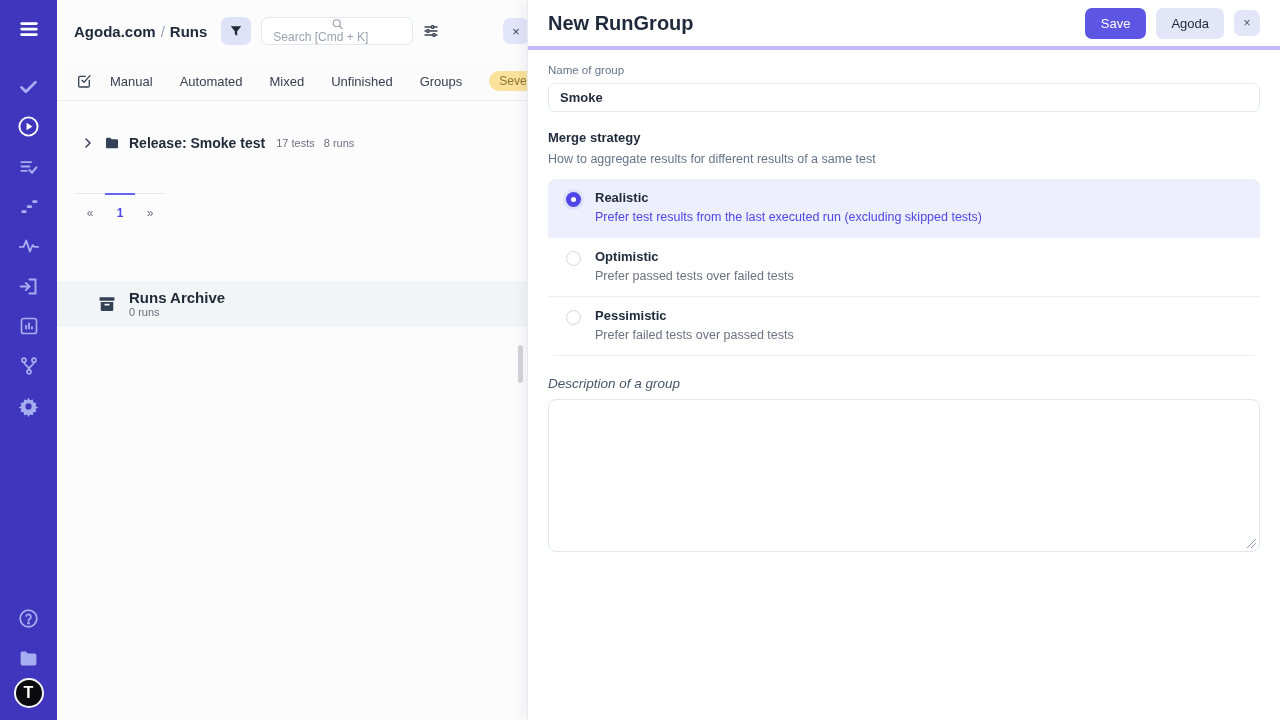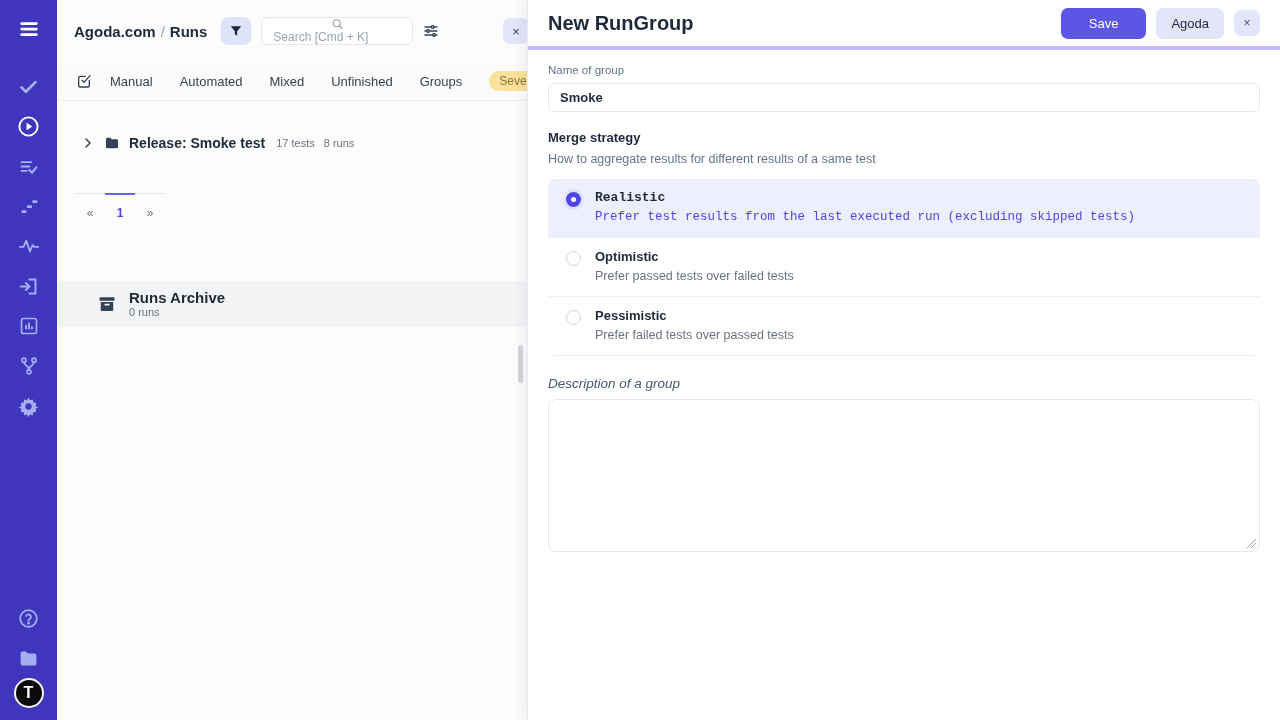--- a/index.html
+++ b/index.html
@@ -46,37 +46,37 @@
   .archive-title { font-size:15px; font-weight:bold; color:#1f2937; line-height:1.1; }
   .archive-sub { font-size:11px; color:#6b7280; }
 
   .lp-scrollthumb { position:absolute; left:461px; top:345px; width:5px; height:38px; border-radius:3px; background:#d2d6dc; }
 
   
   .right-panel { position:absolute; left:527px; top:0; width:753px; height:720px; background:#ffffff; border-left:1px solid #e8eaef; box-shadow:-5px 0 12px rgba(15,23,42,.05); z-index:10; }
   .rp-header { display:flex; align-items:center; height:50px; padding:0 20px; border-bottom:4px solid #c4b5fd; }
   .rp-title { font-size:20px; font-weight:bold; color:#1e293b; flex:1; }
   .btn { border:none; border-radius:7px; font-size:13px; cursor:pointer; font-family:inherit; }
-  .btn-save { background:#5d55e4; color:#fff; padding:8px 28px; margin-right:10px; }
+  .btn-save { background:#5d55e4; color:#fff; padding:8px 16px; margin-right:10px; }
   .btn-cancel { background:#e3e5f8; color:#1e293b; padding:8px 15px; margin-right:10px; }
   .btn-x { background:#e3e5f8; color:#475569; width:26px; height:26px; padding:0; font-size:12px; }
 
   .rp-body { padding:14px 20px 0 20px; }
   .form-grid { display:flex; gap:24px; }
   .form-col { flex:1; }
   .fld-label { font-size:13.5px; color:#475569; margin-bottom:8px; }
   .fld-label-sm { font-size:11.5px; color:#64748b; margin-bottom:7px; }
   .text-input { width:100%; height:29px; border:1px solid #e2e8f0; border-radius:7px; padding:0 11px; font-size:13px; font-weight:bold; color:#1e293b; outline:none; font-family:inherit; background:#fff; }
 
   .merge-label { font-size:13px; font-weight:bold; color:#1e293b; margin:18px 0 0 0; }
   .merge-hint { font-size:12.5px; color:#64748b; margin:7px 0 13px 0; }
 
   .strategy-group { border-radius:8px; overflow:hidden; }
   .strategy-row { display:flex; padding:11px 12px 13px 12px; border-bottom:1px solid #eef0f4; background:#fff; cursor:pointer; }
-  .strategy-row.selected { background:#edf0fc; border-bottom-color:#edf0fc;font-family:Liberation Mono, monospace; }
+  .strategy-row.selected { background:#edf0fc; border-bottom-color:#edf0fc; }
   .radio { width:15px; height:15px; border-radius:50%; border:1px solid #d1d5db; background:#fff; margin:2px 14px 0 6px; flex:0 0 auto; position:relative; }
   .strategy-row.selected .radio { border:none; background:#4f46e5; box-shadow:0 0 0 3px #dde2f9; }
   .strategy-row.selected .radio::after { content:""; position:absolute; left:5px; top:5px; width:5px; height:5px; border-radius:50%; background:#fff; }
   .strat-title { font-size:13px; font-weight:bold; color:#1e293b; }
   .strat-desc { font-size:12.5px; color:#6b7280; margin-top:5px; }
   .strategy-row.selected .strat-desc { color:#4f46e5; }
 
   .desc-label { font-size:13.5px; color:#475569; margin:20px 0 8px 0;font-style:italic; }
   .desc-area { position:relative; width:100%; height:153px; border:1px solid #e2e8f0; border-radius:8px; background:#fff; }
   .resize-handle { position:absolute; right:3px; bottom:3px; width:9px; height:9px; background:

